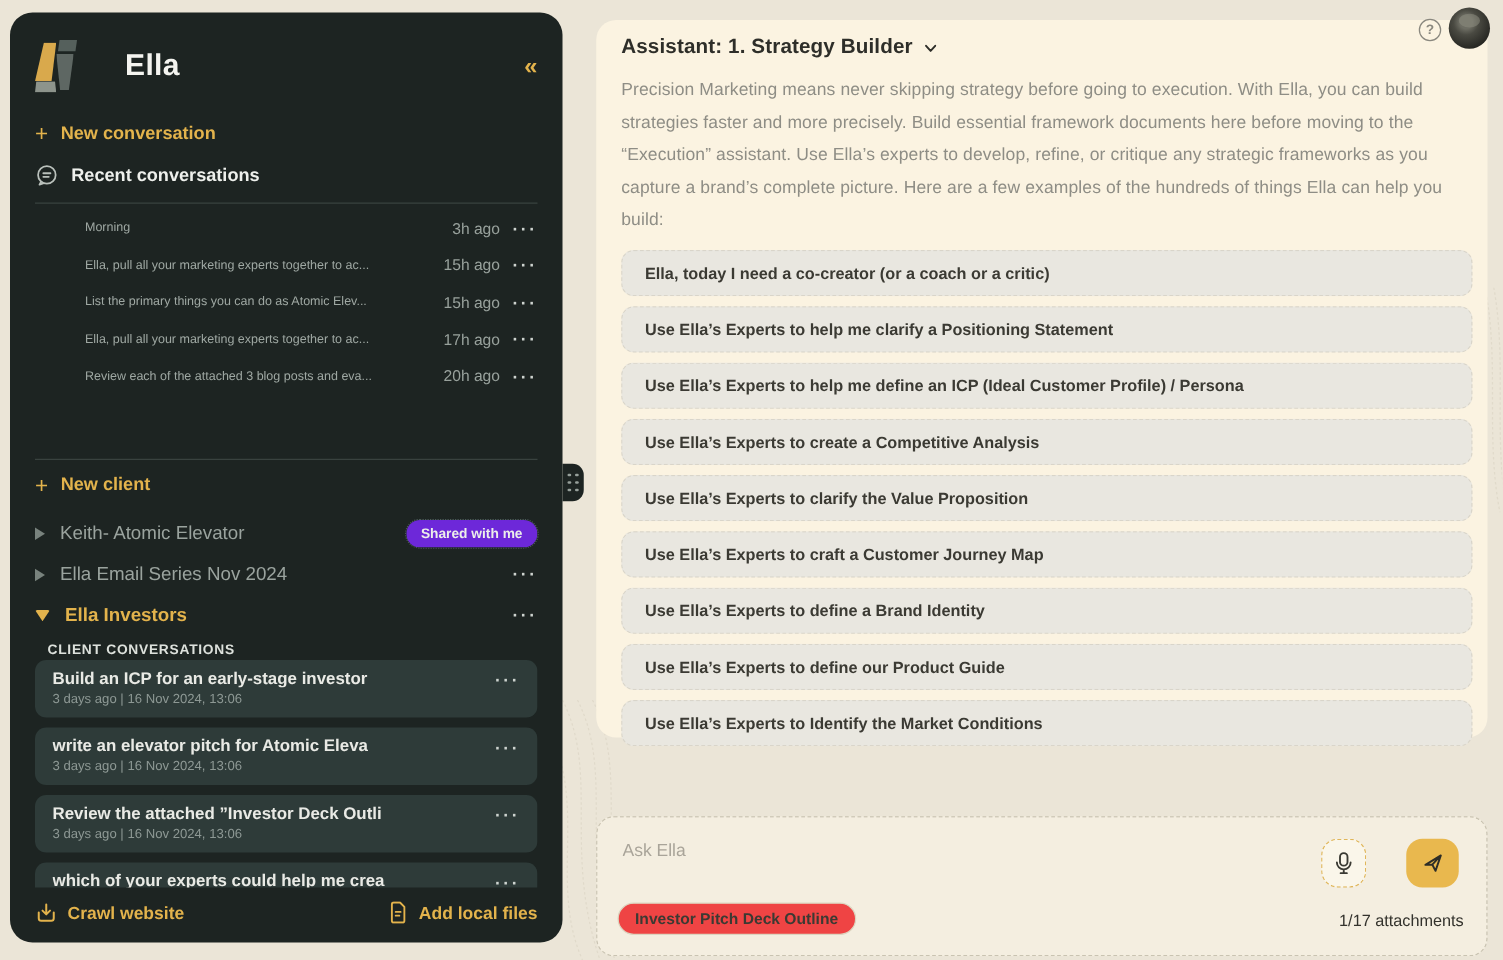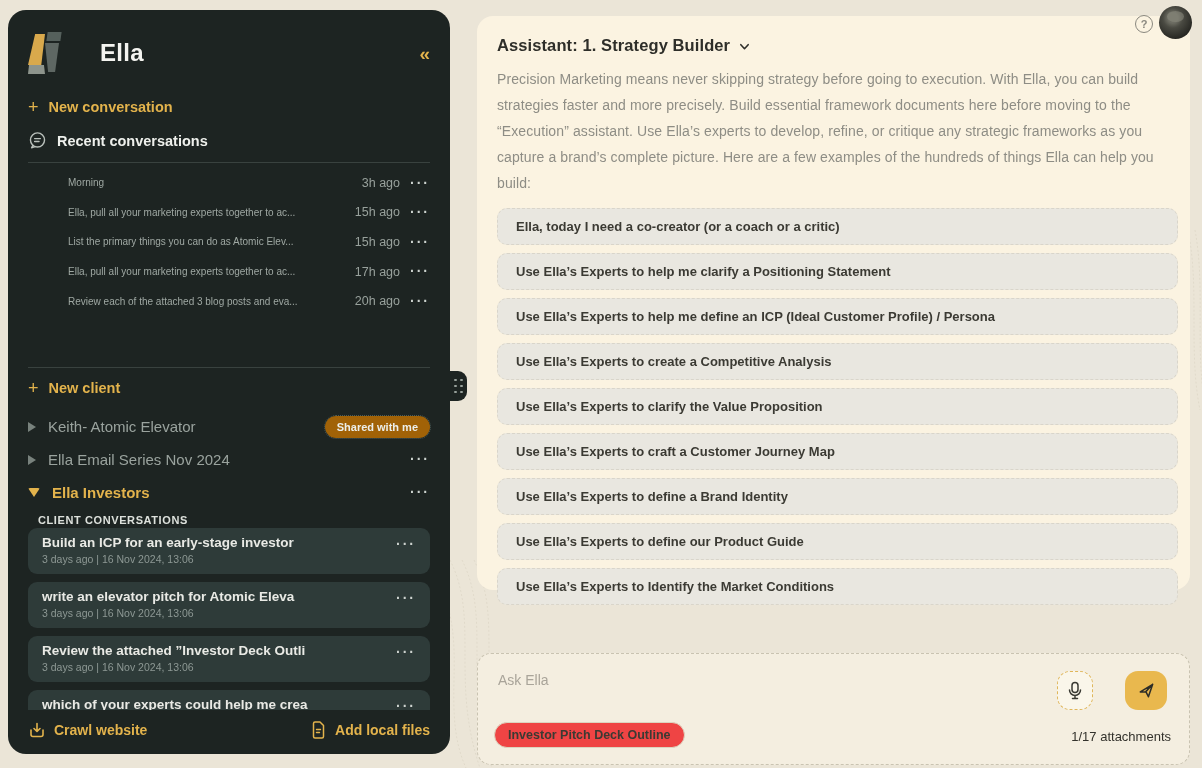--- a/index.html
+++ b/index.html
@@ -44,41 +44,41 @@
   .more-dots { color:#cdd3cf; font-weight:700; letter-spacing:2px; font-size:14px; margin-left:10px; flex:0 0 auto; cursor:pointer; line-height:.6; }
   .sb-clients { top:326px; }
   .sort-icon { margin-left:auto; color:#e3b34c; font-size:14px; font-weight:700; cursor:pointer; }
   .sb-new-client { top:369px; }
   .client-list { top:400px; }
   .client-row { height:33px; display:flex; align-items:center; gap:12px; }
   .client-name { color:#9aa39e; font-size:15px; }
   .client-name.gold { color:#e3b34c; font-weight:600; }
   .tri-right { width:0; height:0; border-top:5px solid transparent; border-bottom:5px solid transparent; border-left:8px solid #78827d; }
   .tri-down { width:0; height:0; border-left:6px solid transparent; border-right:6px solid transparent; border-top:9px solid #e3b34c; border-radius:2px; }
-  .shared-badge { margin-left:auto; background:#a16207; border:1px solid #47575400; outline:1px dotted #4b5b58;
+  .shared-badge { margin-left:auto; background:#6d28d9; border:1px solid #47575400; outline:1px dotted #4b5b58;
     color:#eceeea; font-size:11px; font-weight:700; padding:4px 11px; border-radius:11px; }
   .row-spacer { margin-left:auto; }
   .cc-header { top:504px; color:#dde1dc; font-size:11px; font-weight:700; letter-spacing:.6px; }
   .cc-cards { top:518px; height:182px; overflow:hidden; }
   .cc-card { background:#2e3b39; border-radius:9px; height:46px; margin-bottom:8px; padding:7px 14px 0 14px;
     display:flex; align-items:flex-start; cursor:pointer; }
   .cc-card .txt { flex:1 1 auto; overflow:hidden; }
   .cc-title { color:#e9eae5; font-size:13.5px; font-weight:700; white-space:nowrap; overflow:hidden; }
   .cc-meta { color:#8d9894; font-size:10.5px; margin-top:3px; white-space:nowrap; }
   .cc-card .more-dots { margin-top:5px; }
   .sb-footer { bottom:10px; height:28px; display:flex; align-items:center; justify-content:space-between; }
   .sb-footer .gold-link { gap:8px; font-size:14px; }
   
   .drag-handle { position:absolute; left:450px; top:371px; width:17px; height:30px; background:#1d2422;
     border-radius:0 9px 9px 0; z-index:3; display:flex; align-items:center; justify-content:center; cursor:ew-resize; }
   .dots-grid { display:grid; grid-template-columns:repeat(2,3px); grid-auto-rows:3px; gap:3px; }
   .dots-grid i { width:2.5px; height:2.5px; border-radius:50%; background:#97a09b; }
   
   .main-panel { position:absolute; left:477px; top:16px; width:713px; height:574px;
-    background:#fbf3e1; border-radius:16px; z-index:1; padding:20px 20px 0 20px; }
+    background:#fbf3e1; border-radius:16px; z-index:1; padding:12px 20px 0 20px; }
   .assistant-row { display:flex; align-items:center; gap:9px; cursor:pointer; width:max-content; }
   .assistant-title { font-size:16.5px; font-weight:700; color:#2e2e29; letter-spacing:.1px; }
   .chev-down { width:11px; height:11px; margin-top:2px; }
   .intro { margin-top:11px; width:676px; color:#8e8d85; font-size:14px; line-height:26px; letter-spacing:.1px; }
   .suggestions { margin-top:12px; }
   .sugg-btn { width:681px; height:37px; margin-bottom:8px; background:#e9e7e0;
     border:1px dashed #d9d5ca; border-radius:10px; display:flex; align-items:center;
     padding:0 18px; font-size:13px; font-weight:600; color:#3b3a33; cursor:pointer; }
   
   .help-btn { position:absolute; left:1135px; top:15px; width:18px; height:18px; border:1.4px solid #8a887f;

